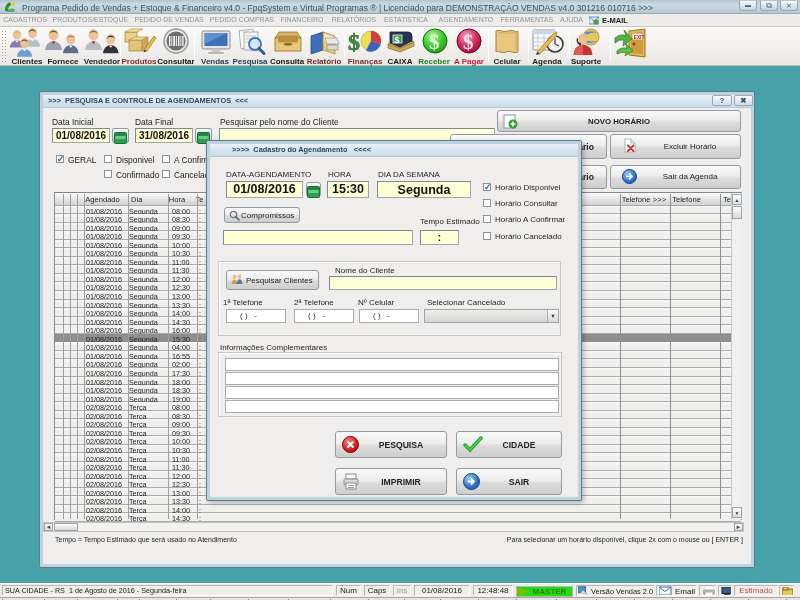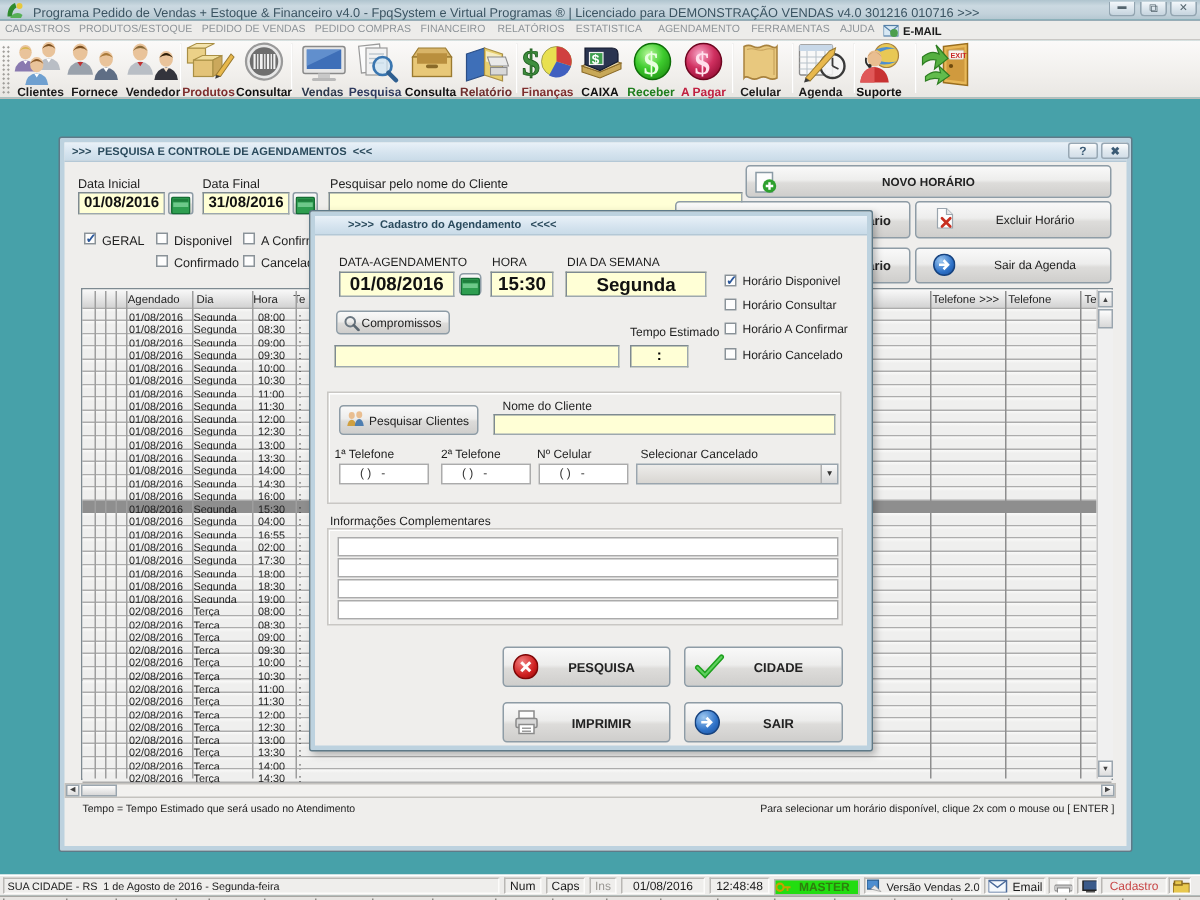--- a/index.html
+++ b/index.html
@@ -674,21 +674,21 @@
 <div class="abs spanel" style="left:699px;width:17px;top:585px;"><svg style="margin:1px 0 0 3px;" width="12" height="9" viewBox="0 0 12 9">
       <rect x="2" y="0" width="8" height="3" fill="#FFF"></rect>
       <rect x="0" y="3" width="12" height="4" rx="1" fill="#C8C8C8" stroke="#7A7A7A" stroke-width="0.6"></rect>
       <rect x="2" y="5" width="8" height="4" fill="#FFF" stroke="#7A7A7A" stroke-width="0.6"></rect>
     </svg></div>
 <div class="abs spanel" style="left:718px;width:14px;top:585px;"><svg style="margin:1px 0 0 2px;" width="12" height="9" viewBox="0 0 12 9">
       <rect x="1" y="0" width="10" height="6.5" fill="#3A5A8A" stroke="#222"></rect>
       <rect x="3" y="7" width="6" height="1.6" fill="#555"></rect>
     </svg></div>
 <div class="abs spanel" style="left:734px;width:44px;top:585px;">
-    <div style="text-align:center;color:#C84848;">Cadastro</div>
+    <div style="text-align:center;color:#C84848;">Estimado</div>
   </div>
 <div class="abs spanel" style="left:779px;width:15px;top:585px;"><svg style="margin:1px 0 0 2px;" width="12" height="9" viewBox="0 0 12 9">
       <rect x="0" y="2" width="11" height="7" fill="#E8C84E" stroke="#8A6A1E"></rect>
       <rect x="1" y="0" width="5" height="3" fill="#E8C84E" stroke="#8A6A1E"></rect>
     </svg></div>
 <div class="abs" style="left:0;top:597px;width:800px;height:3px;background:#E6E4E1;border-top:1px solid #A9A7A3;overflow:hidden;">
     <div style="position:absolute;left:2px;top:1px;width:1px;height:2px;background:#8A8884;"></div>
     <div style="position:absolute;left:44px;top:1px;width:1px;height:2px;background:#8A8884;"></div>
     <div style="position:absolute;left:77px;top:1px;width:1px;height:2px;background:#8A8884;"></div>
     <div style="position:absolute;left:117px;top:1px;width:1px;height:2px;background:#8A8884;"></div>

